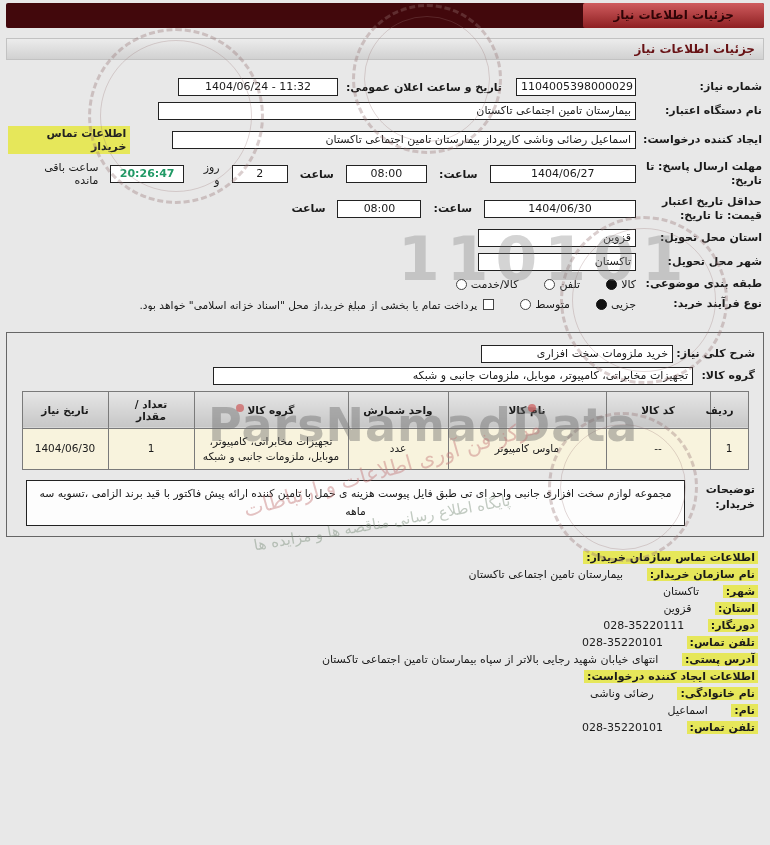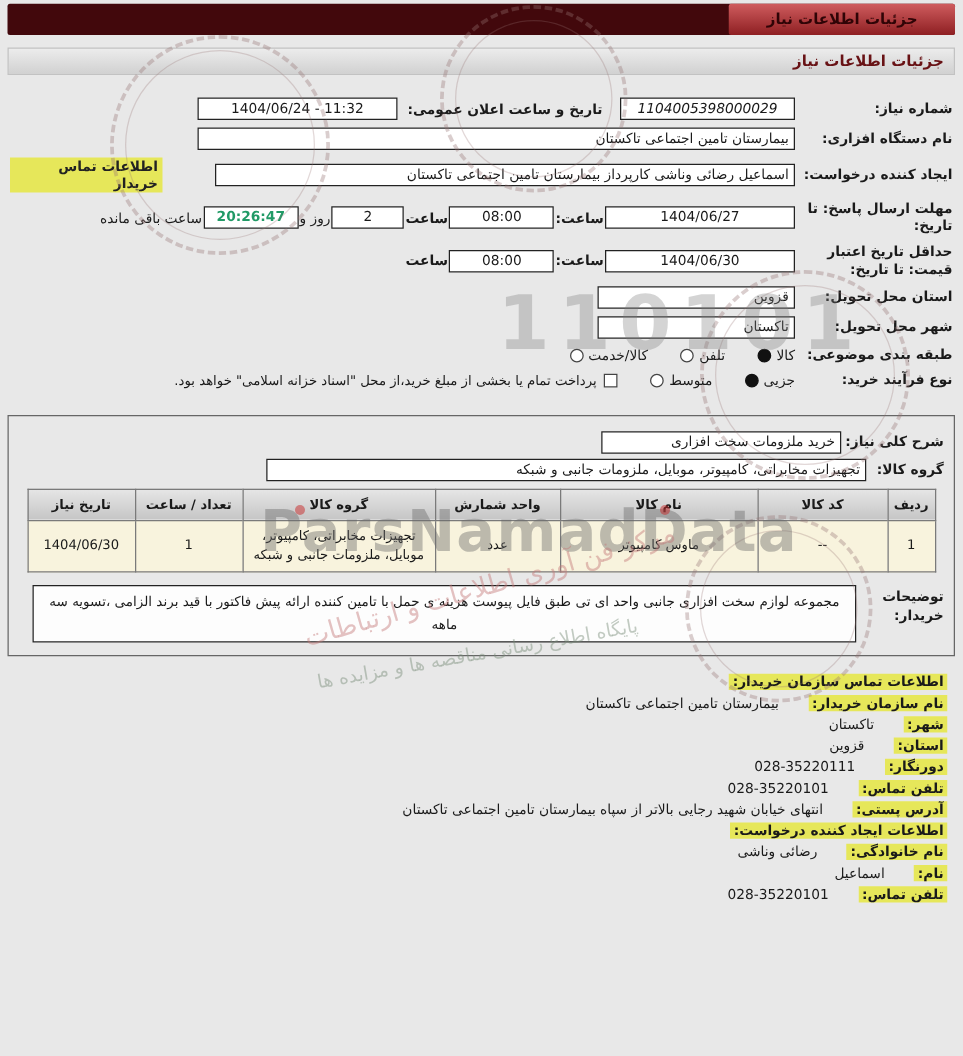--- a/index.html
+++ b/index.html
@@ -44,29 +44,29 @@
   .num { direction:ltr; unicode-bidi:isolate; display:inline-block; }
   .green { color:#219a66; font-weight:bold; }
   .radio { width:11px; height:11px; border:1px solid #444; border-radius:50%; background:#fff;
            display:inline-block; margin:0 4px 0 2px; flex-shrink:0; }
   .radio.selected { background:#111; border-color:#111; }
   .checkbox { width:11px; height:11px; border:1px solid #444; background:#fff; display:inline-block;
               margin-left:6px; flex-shrink:0; }
   .opt { display:flex; align-items:center; margin-left:24px; }
   .hl { background:#e6e75a; font-weight:bold; padding:0 3px; }
   .hl-link { background:#e6e75a; font-weight:bold; padding:1px 4px; margin-right:42px; cursor:pointer; color:#222; }
-  .gap8 { margin:0 8px; } .gap6 { margin:0 1px; }
+  .gap8 { margin:0 8px; } .gap6 { margin:0 12px; }
 
   
   .section2 { border:1px solid #666; margin:12px 6px 0; padding:8px 8px 10px; }
   .srow { display:flex; align-items:center; margin:4px 0; }
   .items-header { font-weight:bold; margin:10px 2px 5px; font-size:11.5px; }
   table.items { border-collapse:collapse; table-layout:fixed; width:726px; margin:6px auto 0; font-size:10.5px; }
   table.items th, table.items td { border:1px solid #7a7a7a; }
-  table.items th { background:linear-gradient(180deg,#e6e6e6,#c6c6c6); padding:6px 4px; font-weight:bold; text-align:center; }
+  table.items th { background:linear-gradient(180deg,#e6e6e6,#c6c6c6); padding:6px 14px; font-weight:bold; text-align:center; }
   table.items td { background:#f8f3dd; padding:5px 3px; text-align:center; vertical-align:middle; line-height:1.45; }
   .notes-row { display:flex; margin-top:10px; align-items:flex-start; }
   .notes-label { width:70px; flex:0 0 70px; font-weight:bold; line-height:1.35; padding-top:3px; }
   .notes-box { flex:1; border:1px solid #222; background:#fdfdfd; text-align:center; padding:4px 10px;
                line-height:1.65; font-size:10.8px;margin-left:11px; }
 
   
   .contact { margin:12px 12px 0; line-height:17px; }
   .cline { white-space:nowrap; overflow:hidden; }
   .cline .hl { margin-left:20px; }
@@ -99,27 +99,27 @@
     <div class="title-tab">جزئیات اطلاعات نیاز</div>
   </div>
   <div class="page-header">
     <span>جزئیات اطلاعات نیاز</span>
   </div>
 
   <div class="form-section">
 
     <div class="frow">
       <div class="flabel">شماره نیاز:</div>
-      <div class="field center ltr" style="width:140px;font-style:italic;">1104005398000029</div>
+      <div class="field center ltr" style="width:120px;">1104005398000029</div>
       <div class="blabel gap8" style="margin-right:14px;">تاریخ و ساعت اعلان عمومی:</div>
       <div class="field center ltr" style="width:160px;">1404/06/24 - 11:32</div>
     </div>
 
     <div class="frow">
-      <div class="flabel">نام دستگاه افزاری:</div>
+      <div class="flabel">نام دستگاه اعتبار:</div>
       <div class="field" style="width:478px;">بیمارستان تامین اجتماعی تاکستان</div>
     </div>
 
     <div class="frow">
       <div class="flabel">ایجاد کننده درخواست:</div>
       <div class="field" style="width:482px;">اسماعیل رضائی وناشی کارپرداز بیمارستان تامین اجتماعی تاکستان</div>
       <span class="hl-link">اطلاعات تماس خریدار</span>
     </div>
 
     <div class="frow">
@@ -207,21 +207,21 @@
           <col style="width:86px;">
           <col style="width:86px;">
       </colgroup>
       <thead>
         <tr>
           <th>ردیف</th>
           <th>کد کالا</th>
           <th>نام کالا</th>
           <th>واحد شمارش</th>
           <th>گروه کالا</th>
-          <th>تعداد / ساعت</th>
+          <th>تعداد / مقدار</th>
           <th>تاریخ نیاز</th>
         </tr>
       </thead>
       <tbody>
         <tr>
           <td>1</td>
           <td>--</td>
           <td>ماوس کامپیوتر</td>
           <td>عدد</td>
           <td>تجهیزات مخابراتی، کامپیوتر، موبایل، ملزومات جانبی و شبکه</td>

